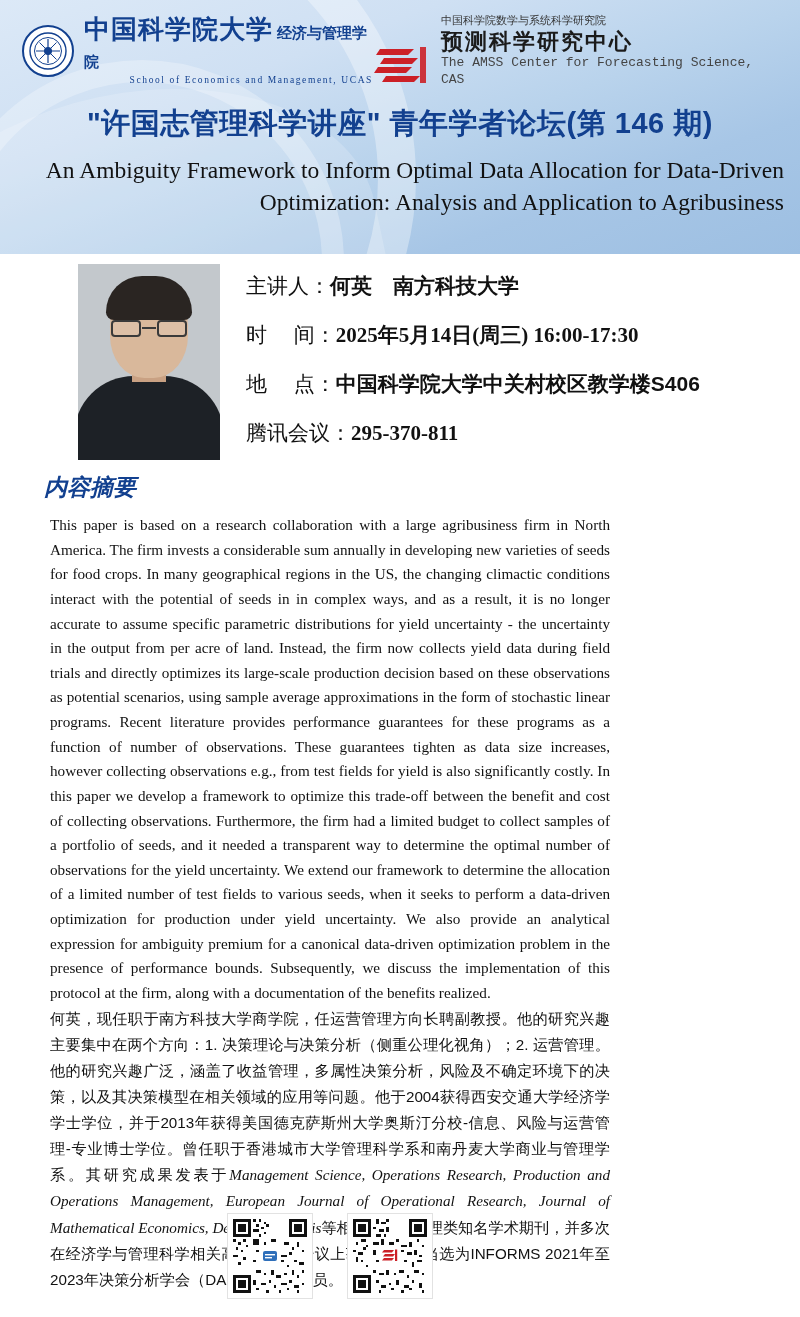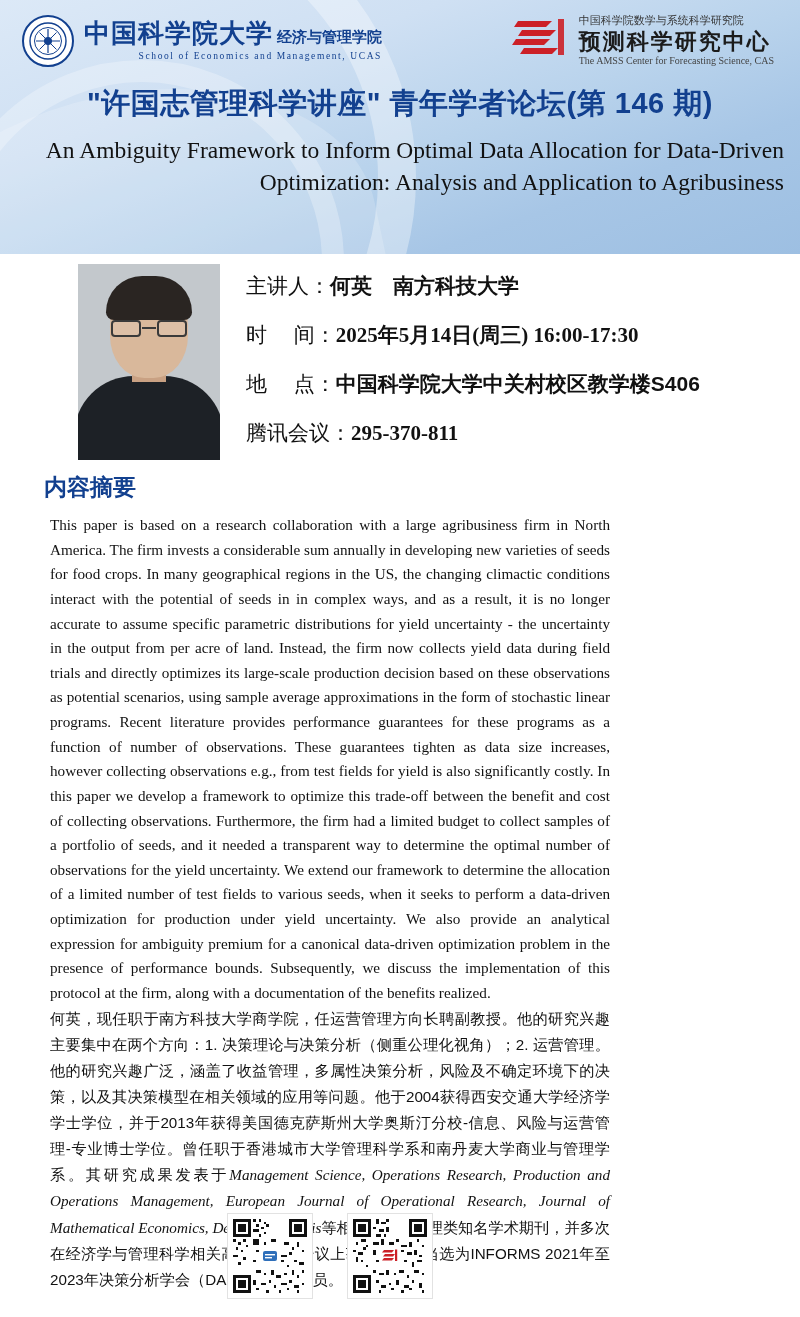--- a/index.html
+++ b/index.html
@@ -84,34 +84,34 @@
     margin-left: 4px;
   }
   .ucas-en {
     font-size: 9.5px;
     color: #12408f;
     letter-spacing: 1.6px;
     margin-top: 2px;
     font-family: "Liberation Serif", serif;
     text-align: right;
   }
-  .logo-right { display: flex; align-items: flex-start; gap: 10px; }
+  .logo-right { display: flex; align-items: flex-end; gap: 10px; }
   .amss-mark {
     width: 58px; height: 46px;
     flex: none;
     display: flex; align-items: center; justify-content: center;
   }
   .amss-text { line-height: 1.25; }
   .amss-l1 { font-size: 11px; color: #333; font-family: "Liberation Sans", sans-serif; }
   .amss-l2 {
     font-size: 22px; font-weight: bold; color: #1b1b1b;
     letter-spacing: 2px;
     font-family: "Liberation Serif", serif;
   }
-  .amss-l3 { font-size: 10px; color: #444; font-family: Liberation Serif, serif; }
+  .amss-l3 { font-size: 13px; color: #444; font-family: Liberation Mono, monospace; }
 
   .title-cn {
     position: relative;
     z-index: 3;
     text-align: center;
     font-size: 29px;
     font-weight: bold;
     color: #12408f;
     margin-top: 16px;
     letter-spacing: 0.5px;
@@ -208,20 +208,21 @@
   .detail-row .val { font-weight: bold; font-family: "Liberation Serif", serif; }
   .detail-row.cjk .val { font-family: "Liberation Sans", sans-serif; }
 
   
   .section-head {
     font-size: 23px;
     font-weight: bold;
     color: #12408f;
     margin: 4px 30px 10px 44px;
     font-family: "Liberation Sans", sans-serif;
+    font-style: italic;
   }
   .abstract {
     margin: 0 50px 0 50px;
     font-size: 15.2px;
     line-height: 1.62;
     color: #111;
     text-align: justify;
     font-family: "Liberation Serif", serif;
   }
 

